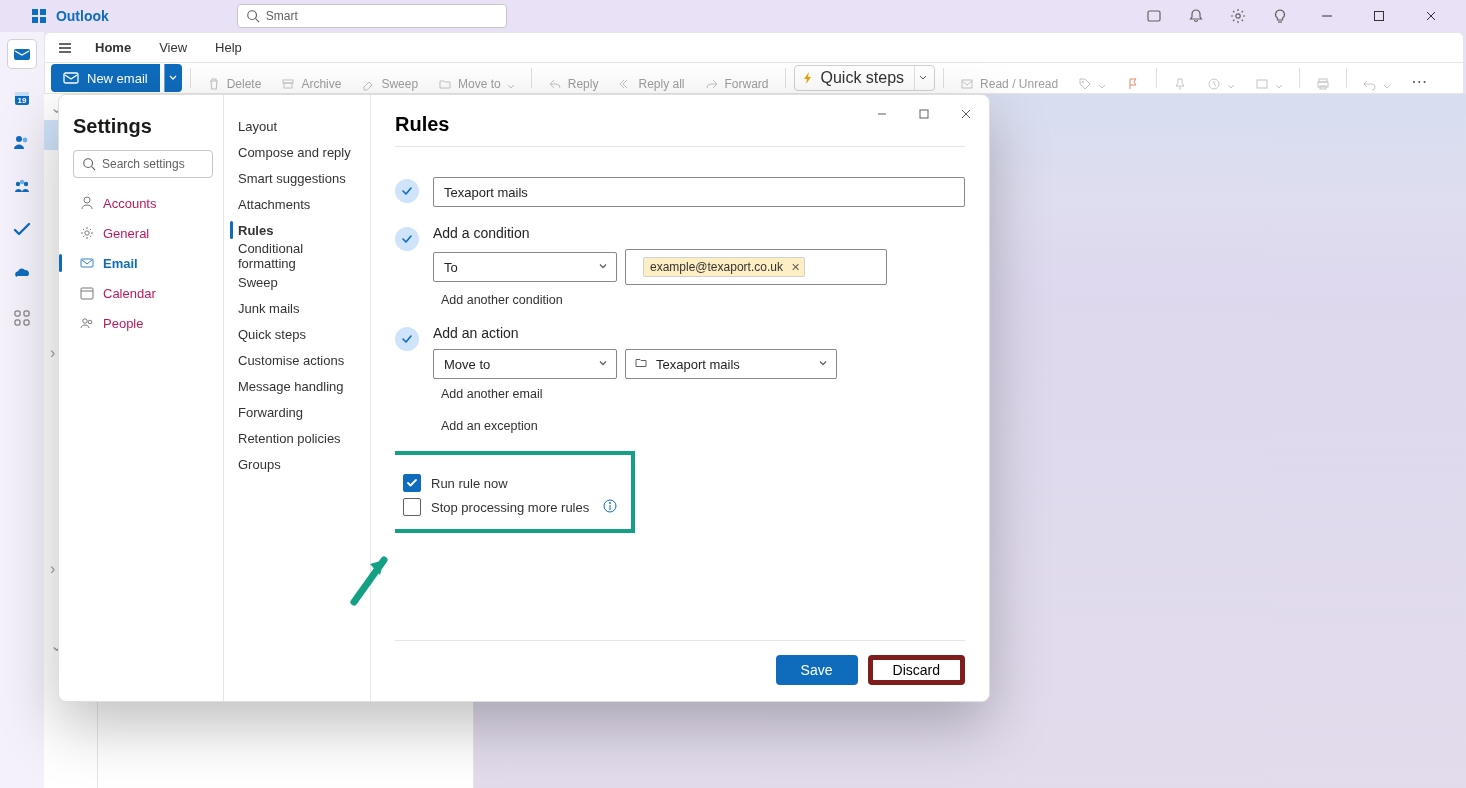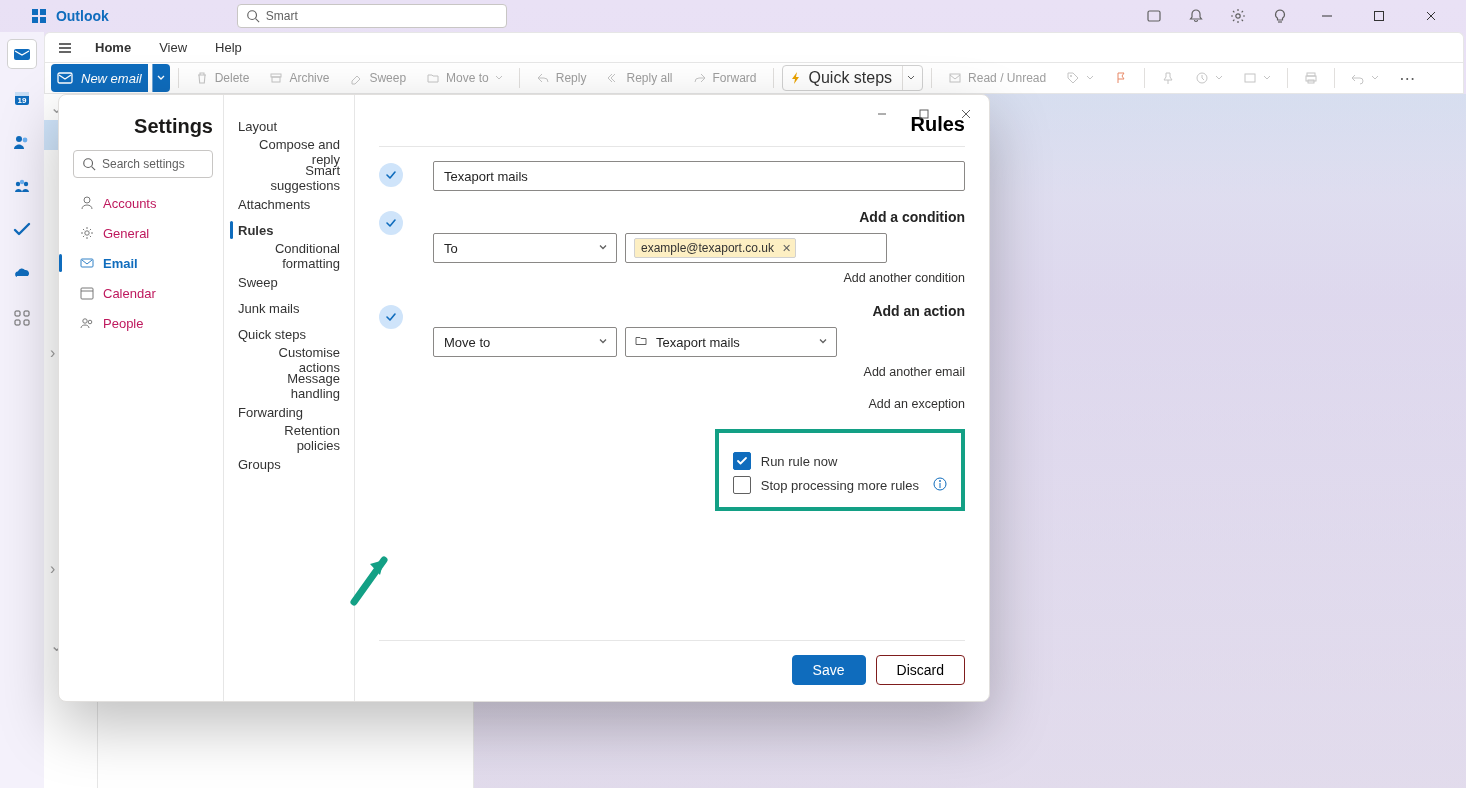--- a/index.html
+++ b/index.html
@@ -38,23 +38,23 @@
 
   
   .menubar{position:absolute;left:44px;right:2px;top:32px;height:30px;border:1px solid var(--border-light);border-bottom:none;border-top-left-radius:6px;border-top-right-radius:6px;background:#fff;display:flex;align-items:center;padding:0 6px;gap:4px;font-size:13px;color:#333;z-index:1;}
   .menubar .hamburger{width:28px;height:28px;display:flex;align-items:center;justify-content:center;}
   .menubar .tab{padding:0 12px;height:30px;display:flex;align-items:center;color:#333;}
   .menubar .tab.selected{font-weight:600;position:relative;}
   .menubar .tab.selected::after{content:"";position:absolute;left:10px;right:10px;bottom:-1px;height:2px;background:var(--blue);}
 
   
   .ribbon{position:absolute;left:44px;right:2px;top:62px;height:32px;border:1px solid var(--border-light);background:#fff;display:flex;align-items:center;padding:0 6px;gap:4px;z-index:1;}
-  .ribbon .btn{height:26px;display:flex;align-items:center;padding:0 8px;font-size:12px;color:#9e9e9e;border-radius:4px;gap:6px;}
+  .ribbon .btn{height:26px;display:flex;align-items:flex-end;padding:0 8px;font-size:12px;color:#9e9e9e;border-radius:4px;gap:6px;}
   .ribbon .btn svg{opacity:.6;}
-  .ribbon .primary{background:var(--blue);color:#fff;font-size:13px;height:28px;border-radius:4px 0 0 4px;padding:0 6px;display:flex;align-items:center;gap:8px;font-style:italic;}
+  .ribbon .primary{background:var(--blue);color:#fff;font-size:13px;height:28px;border-radius:4px 0 0 4px;padding:0 12px;display:flex;align-items:center;gap:8px;}
   .ribbon .primary svg{opacity:1;}
   .ribbon .primary-split{width:18px;height:28px;background:var(--blue);border-left:1px solid rgba(255,255,255,.4);border-radius:0 4px 4px 0;display:flex;align-items:center;justify-content:center;}
   .ribbon .sep{width:1px;height:20px;background:#e1dfdd;margin:0 4px;}
   .ribbon .quick{border:1px solid #d1d1d1;border-radius:4px;padding:0 4px 0 6px;height:26px;color:#333;display:flex;align-items:center;gap:6px;}
   .ribbon .quick .qsplit{width:16px;height:24px;border-left:1px solid #e1dfdd;display:flex;align-items:center;justify-content:center;margin-left:4px;}
   .ribbon .quick svg.bolt path{fill:#eaa300;}
   .ribbon .more{font-size:16px;letter-spacing:2px;color:#616161;}
 
   
   .content{position:absolute;left:44px;right:0;top:94px;bottom:0;z-index:0;}
@@ -64,21 +64,21 @@
   .msglist{position:absolute;left:54px;top:0;bottom:0;width:376px;border-right:1px solid var(--border-light);background:#fff;}
   .reading{position:absolute;left:430px;top:0;right:0;bottom:0;background:linear-gradient(180deg,#dde3ef 0%,#e9e4f1 15%,#e9dff0 30%,#f3eff7 100%);overflow:hidden;}
   .reading .mountain{position:absolute;inset:0;background:
      radial-gradient(1200px 420px at 78% 45%, rgba(255,255,255,0) 0%, rgba(255,255,255,0) 30%, rgba(255,255,255,0) 31%),
      linear-gradient(180deg, rgba(200,210,240,.3), rgba(200,190,220,.4));
   }
   .folderpane .chev{position:absolute;left:6px;color:#9e9e9e;}
   .folderpane .row{position:relative;height:26px;display:flex;align-items:center;justify-content:center;}
 
   
-  .settings{position:absolute;left:58px;top:94px;width:932px;height:608px;background:#fff;border-radius:8px;box-shadow:0 24px 60px rgba(0,0,0,.25);display:flex;z-index:10;overflow:hidden;border:1px solid #e1dfdd;text-align:right;}
+  .settings{position:absolute;left:58px;top:94px;width:932px;height:608px;background:#fff;border-radius:8px;box-shadow:0 24px 60px rgba(0,0,0,.25);display:flex;z-index:10;overflow:hidden;border:1px solid #e1dfdd;}
   .settings .winctrls{position:absolute;top:6px;right:6px;display:flex;gap:8px;}
   .settings .winctrls .wc{width:34px;height:26px;display:flex;align-items:center;justify-content:center;color:#5e5e5e;border-radius:4px;}
   .sPane{border-right:1px solid var(--border-light);display:flex;flex-direction:column;}
   
   .sLeft{width:168px;padding:20px 10px 12px 14px;}
   .sLeft h1{font-size:20px;font-weight:600;margin:0 0 12px 0;color:#1b1a19;}
   .sLeft .search{margin:0 0 12px 0;width:140px;height:28px;border-radius:4px;}
   .sLeft .nav{display:flex;flex-direction:column;gap:4px;font-size:13px;}
   .sLeft .nav .row{display:flex;align-items:center;gap:8px;height:26px;color:#be185d;border-radius:4px;padding:0 6px;position:relative;}
   .sLeft .nav .row.selected{color:var(--blue);font-weight:600;}
@@ -86,43 +86,43 @@
   .sLeft .nav svg{width:16px;height:16px;opacity:.85;}
   
   .sMid{width:152px;padding:18px 6px 6px 6px;}
   .sMid .row{font-size:13px;color:#333;height:26px;display:flex;align-items:center;padding:0 8px;border-radius:4px;position:relative;}
   .sMid .row.selected{font-weight:600;}
   .sMid .row.selected::before{content:"";position:absolute;left:0;top:4px;bottom:4px;width:3px;background:var(--blue);border-radius:2px;}
   
   .sDetail{flex:1;padding:18px 24px 16px 24px;display:flex;flex-direction:column;}
   .sDetail h2{margin:0 0 14px 0;font-size:20px;font-weight:600;border-bottom:1px solid var(--border-light);padding-bottom:10px;}
   .form{flex:1;overflow:auto;}
-  .stepRow{display:flex;align-items:flex-start;gap:30px;margin-bottom:18px;}
+  .stepRow{display:flex;align-items:flex-start;gap:14px;margin-bottom:18px;margin-top:16px;}
   .stepIcon{width:24px;height:24px;border-radius:50%;background:var(--blue-soft);display:flex;align-items:center;justify-content:center;color:var(--blue);flex:0 0 24px;margin-top:2px;}
   .stepBody{display:flex;flex-direction:column;gap:8px;flex:1;}
-  .label{font-size:14px;color:#242424;font-weight:bold;}
+  .label{font-size:14px;color:#242424;}
   .input{height:30px;border:1px solid #8a8886;border-radius:2px;font-size:13px;padding:0 10px;display:flex;align-items:center;background:#fff;color:#242424;}
   .input.short{width:532px;}
   .select{width:184px;position:relative;}
   .select .caret{position:absolute;right:8px;top:50%;transform:translateY(-50%);color:#616161;}
   .select.withicon .leadicon{position:absolute;left:8px;top:50%;transform:translateY(-50%);color:#616161;}
   .select.withicon{padding-left:30px;}
-  .chipbox{height:30px;border:1px solid #8a8886;border-radius:2px;display:flex;align-items:center;padding:8px;gap:4px;width:262px;}
+  .chipbox{height:30px;border:1px solid #8a8886;border-radius:2px;display:flex;align-items:center;padding:17px;gap:4px;width:262px;}
   .chip{background:var(--chip-bg);border:1px solid var(--chip-border);border-radius:2px;font-size:12px;color:#333;padding:2px 4px 2px 6px;display:flex;align-items:center;gap:8px;}
   .chip .x{font-size:11px;color:#616161;}
   .rowflex{display:flex;gap:8px;align-items:center;}
   .link{font-size:12.5px;color:#323130;margin-left:8px;cursor:pointer;}
   .checksBox{border:4px solid var(--highlight);display:inline-block;padding:10px 14px;}
   .checkrow{display:flex;align-items:center;gap:10px;font-size:13px;color:#333;height:24px;}
   .cbox{width:18px;height:18px;border:1px solid #616161;border-radius:2px;display:flex;align-items:center;justify-content:center;background:#fff;}
   .cbox.checked{background:var(--blue);border-color:var(--blue);}
   .cbox.checked svg{display:block;}
   .cbox svg{display:none;}
   .footer{display:flex;justify-content:flex-end;gap:10px;padding-top:14px;border-top:1px solid var(--border-light);}
-  .fbtn{height:30px;border-radius:4px;font-size:14px;padding:0 20px;display:flex;align-items:center;justify-content:center;border:1px solid #7f1d1d;background:#fff;}
+  .fbtn{height:30px;border-radius:4px;font-size:14px;padding:0 20px;display:flex;align-items:center;justify-content:center;border:5px solid #7f1d1d;background:#fff;}
   .fbtn.primary{background:var(--blue);color:#fff;border-color:var(--blue);}
   .arrow{position:absolute;left:346px;top:550px;color:var(--highlight);z-index:11;}
   .infoIcon{color:var(--blue);margin-left:4px;}
 
 </style>
 </head>
 <body>
 
 <div class="titlebar">
   <span class="brand">

